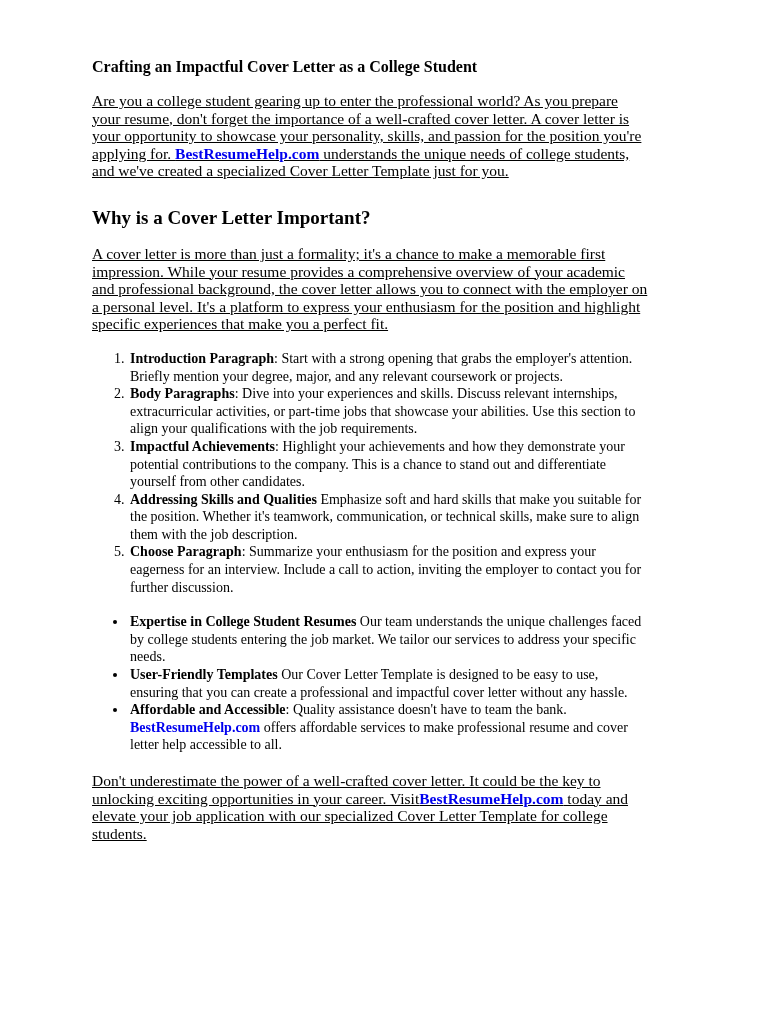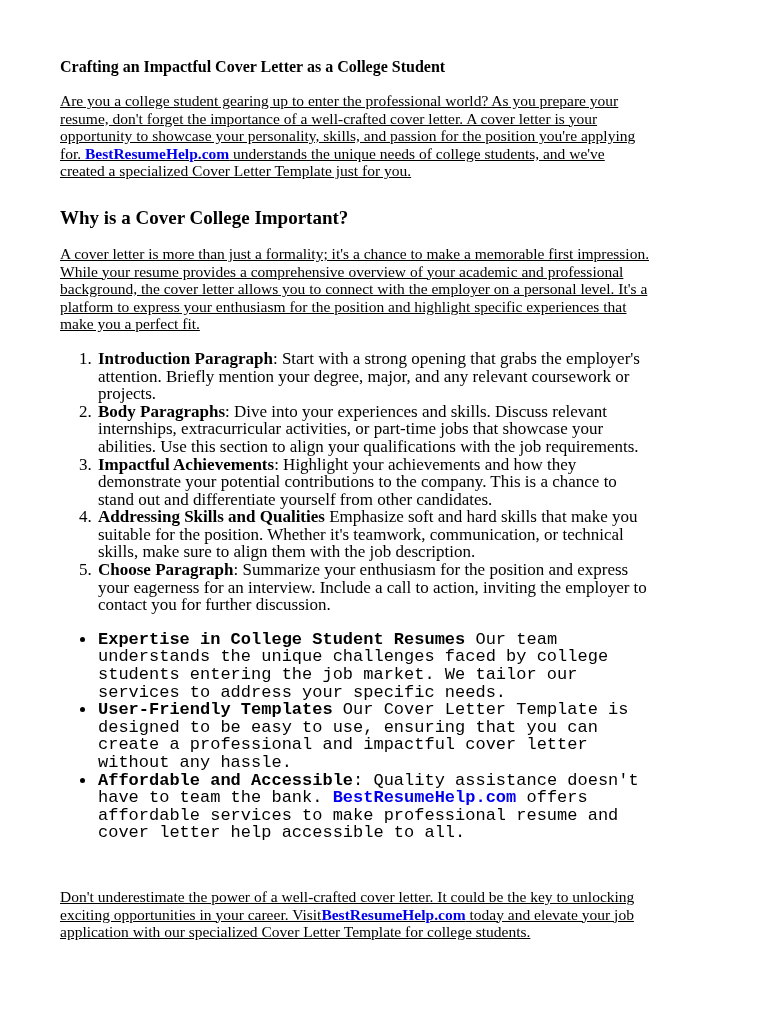--- a/index.html
+++ b/index.html
@@ -9,62 +9,62 @@
     width: 768px;
     height: 1024px;
     background: var(--page-bg);
     color: var(--text-color);
     font-family: "Liberation Serif", "DejaVu Serif", serif;
     overflow: hidden;
   }
   .page {
     width: 696px;
     height: 1024px;
-    padding: 57px 46px 40px 60px;
+    padding: 57px 46px 40px 92px;
   }
   h1.doc-title {
     font-size: 16px;
     line-height: 19px;
     font-weight: bold;
     margin: 0 0 16px 0;
   }
   p.body-para {
     font-size: 15.5px;
     line-height: 17.6px;
     margin: 0 0 17px 0;
     text-decoration: underline;
   }
   h2.section-heading {
     font-size: 19px;
     line-height: 23px;
     font-weight: bold;
     margin: 26px 0 16px 0;
   }
   ol.steps-list, ul.bullets-list {
-    font-size: 17px;
+    font-size: 14px;
     line-height: 17.6px;
     margin: 0 0 17px 0;
     padding: 0 0 0 36px;
   }
   ol.steps-list li, ul.bullets-list li { margin: 0; padding: 0 0 0 2px; }
-  ul.bullets-list { list-style: disc outside; margin-bottom: 46px; font-family: Liberation Mono, monospace; }
+  ul.bullets-list { list-style: disc outside; margin-bottom: 18px; }
   .seg-plain { font-weight: normal; }
   .seg-bold { font-weight: bold; }
   .seg-link { font-weight: bold; color: var(--link-color); cursor: pointer; }
 </style>
 </head>
 <body>
 
 <div class="page">
 
   <h1 class="doc-title">Crafting an Impactful Cover Letter as a College Student</h1>
 
   <p class="body-para"><span class="seg-plain">Are you a college student gearing up to enter the professional world? As you prepare your resume, don't forget the importance of a well-crafted cover letter. A cover letter is your opportunity to showcase your personality, skills, and passion for the position you're applying for. </span><span class="seg-link">BestResumeHelp.com</span><span class="seg-plain"> understands the unique needs of college students, and we've created a specialized Cover Letter Template just for you.</span></p>
 
-  <h2 class="section-heading">Why is a Cover College Important?</h2>
+  <h2 class="section-heading">Why is a Cover Letter Important?</h2>
 
   <p class="body-para"><span class="seg-plain">A cover letter is more than just a formality; it's a chance to make a memorable first impression. While your resume provides a comprehensive overview of your academic and professional background, the cover letter allows you to connect with the employer on a personal level. It's a platform to express your enthusiasm for the position and highlight specific experiences that make you a perfect fit.</span></p>
 
 
 
   <ol class="steps-list">
     <li><span class="seg-bold">Introduction Paragraph</span><span class="seg-plain">: Start with a strong opening that grabs the employer's attention. Briefly mention your degree, major, and any relevant coursework or projects.</span></li>
     <li><span class="seg-bold">Body Paragraphs</span><span class="seg-plain">: Dive into your experiences and skills. Discuss relevant internships, extracurricular activities, or part-time jobs that showcase your abilities. Use this section to align your qualifications with the job requirements.</span></li>
     <li><span class="seg-bold">Impactful Achievements</span><span class="seg-plain">: Highlight your achievements and how they demonstrate your potential contributions to the company. This is a chance to stand out and differentiate yourself from other candidates.</span></li>
     <li><span class="seg-bold">Addressing Skills and Qualities</span><span class="seg-plain"> Emphasize soft and hard skills that make you suitable for the position. Whether it's teamwork, communication, or technical skills, make sure to align them with the job description.</span></li>

